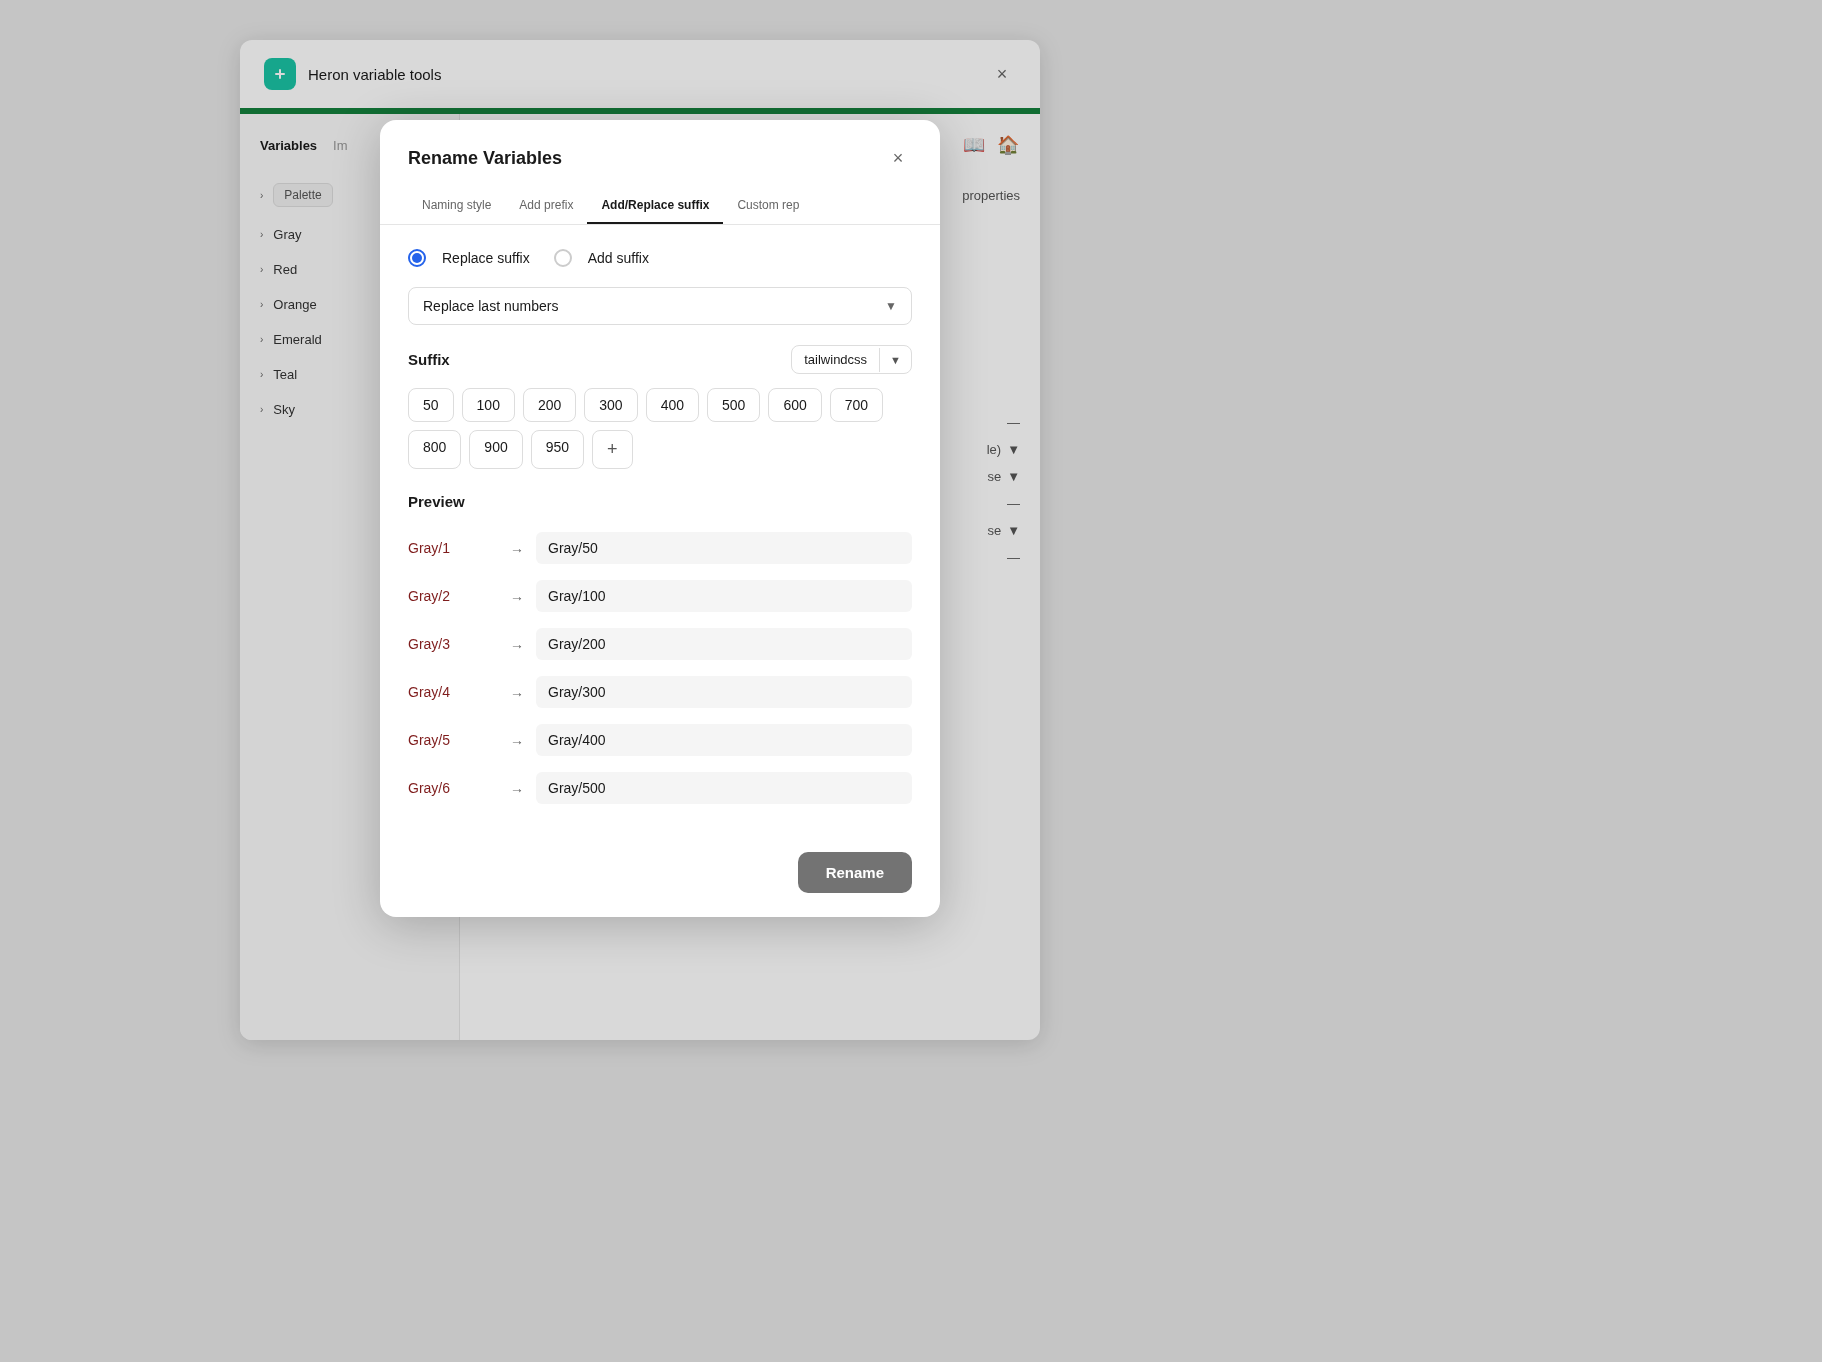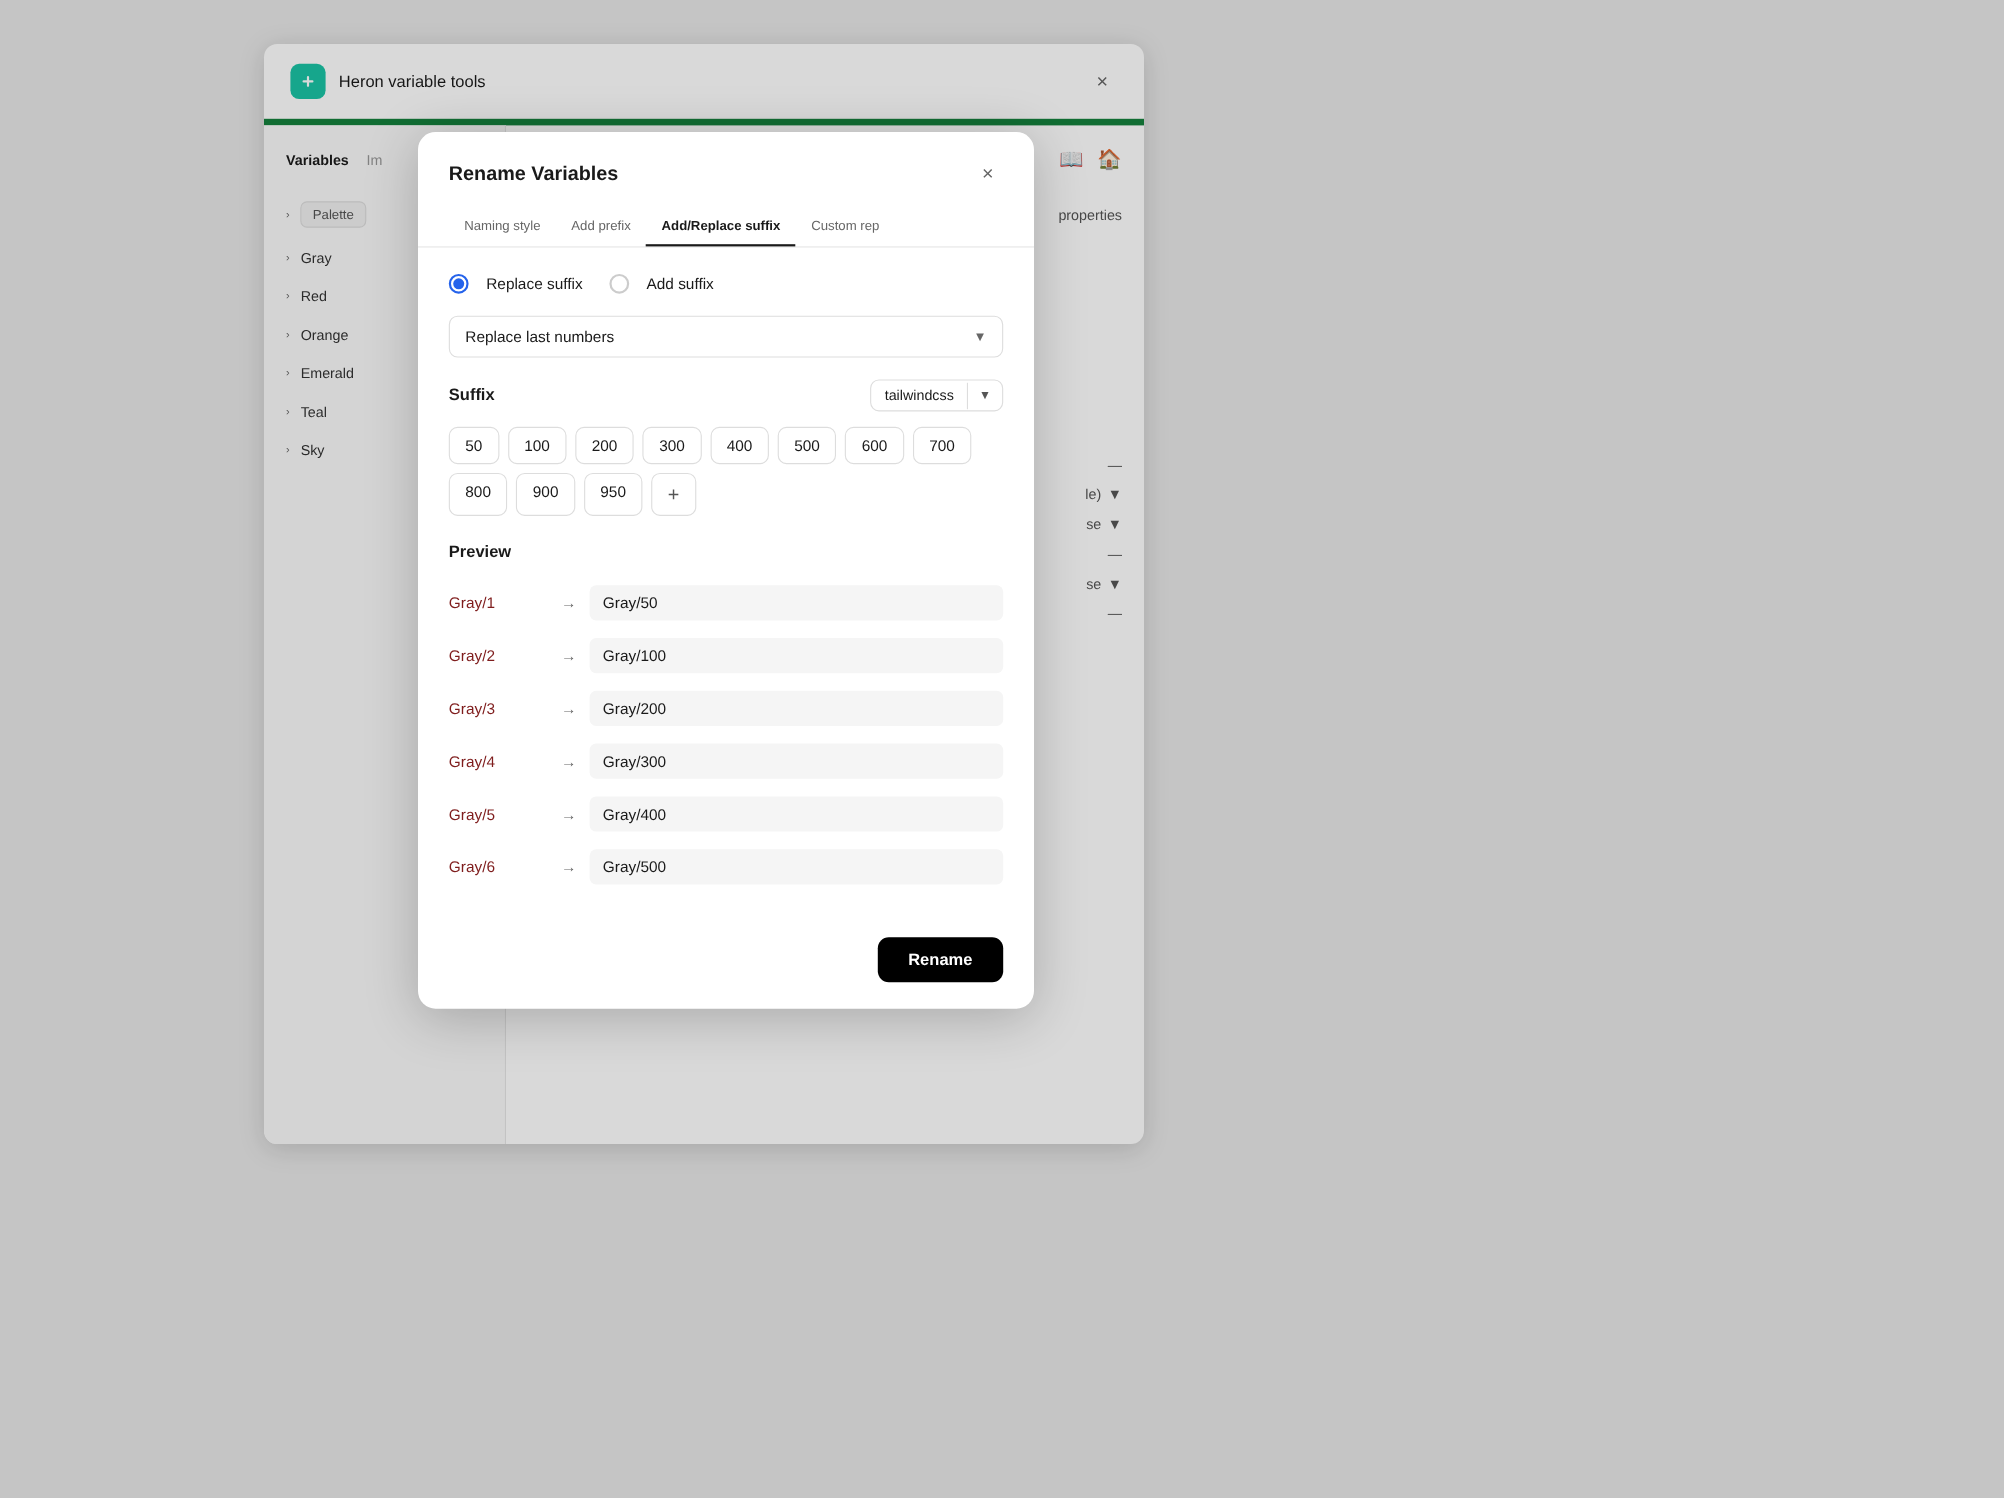--- a/index.html
+++ b/index.html
@@ -376,21 +376,21 @@
       color: #1a1a1a;
     }
 
     .modal-footer {
       display: flex;
       justify-content: flex-end;
       padding: 16px 28px 24px;
     }
 
     .rename-btn {
-      background: #000000;
+      background: #737373;
       color: white;
       border: none;
       border-radius: 10px;
       padding: 12px 28px;
       font-size: 15px;
       font-weight: 600;
       cursor: pointer;
     }
   </style>
 </head>

